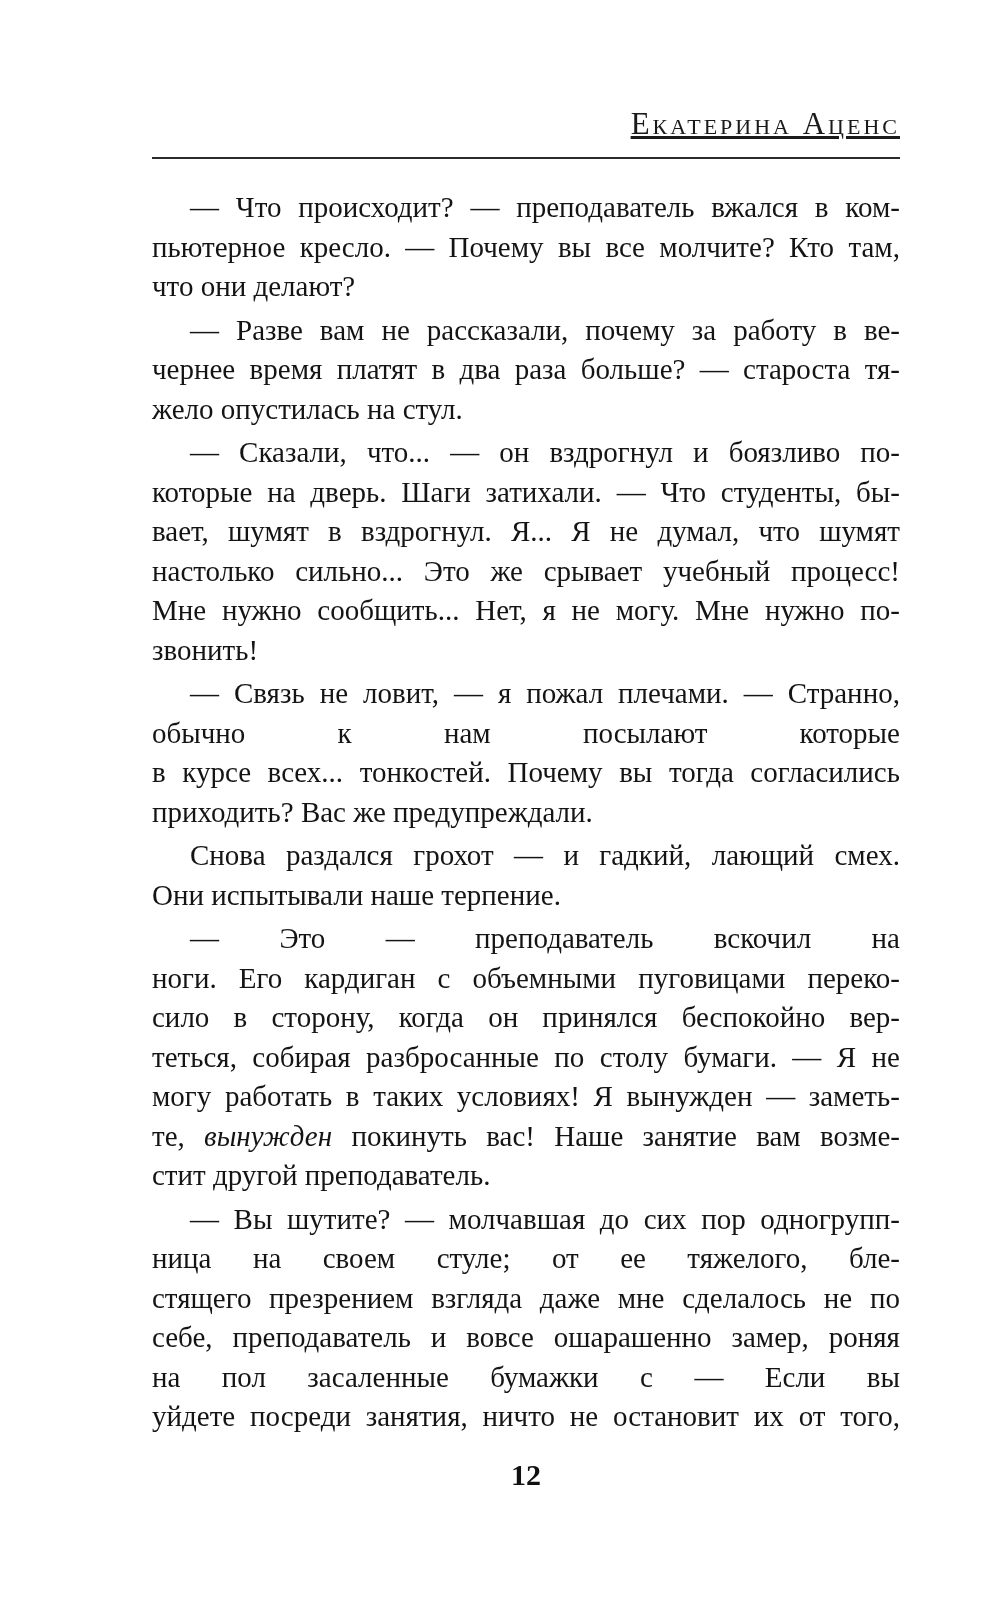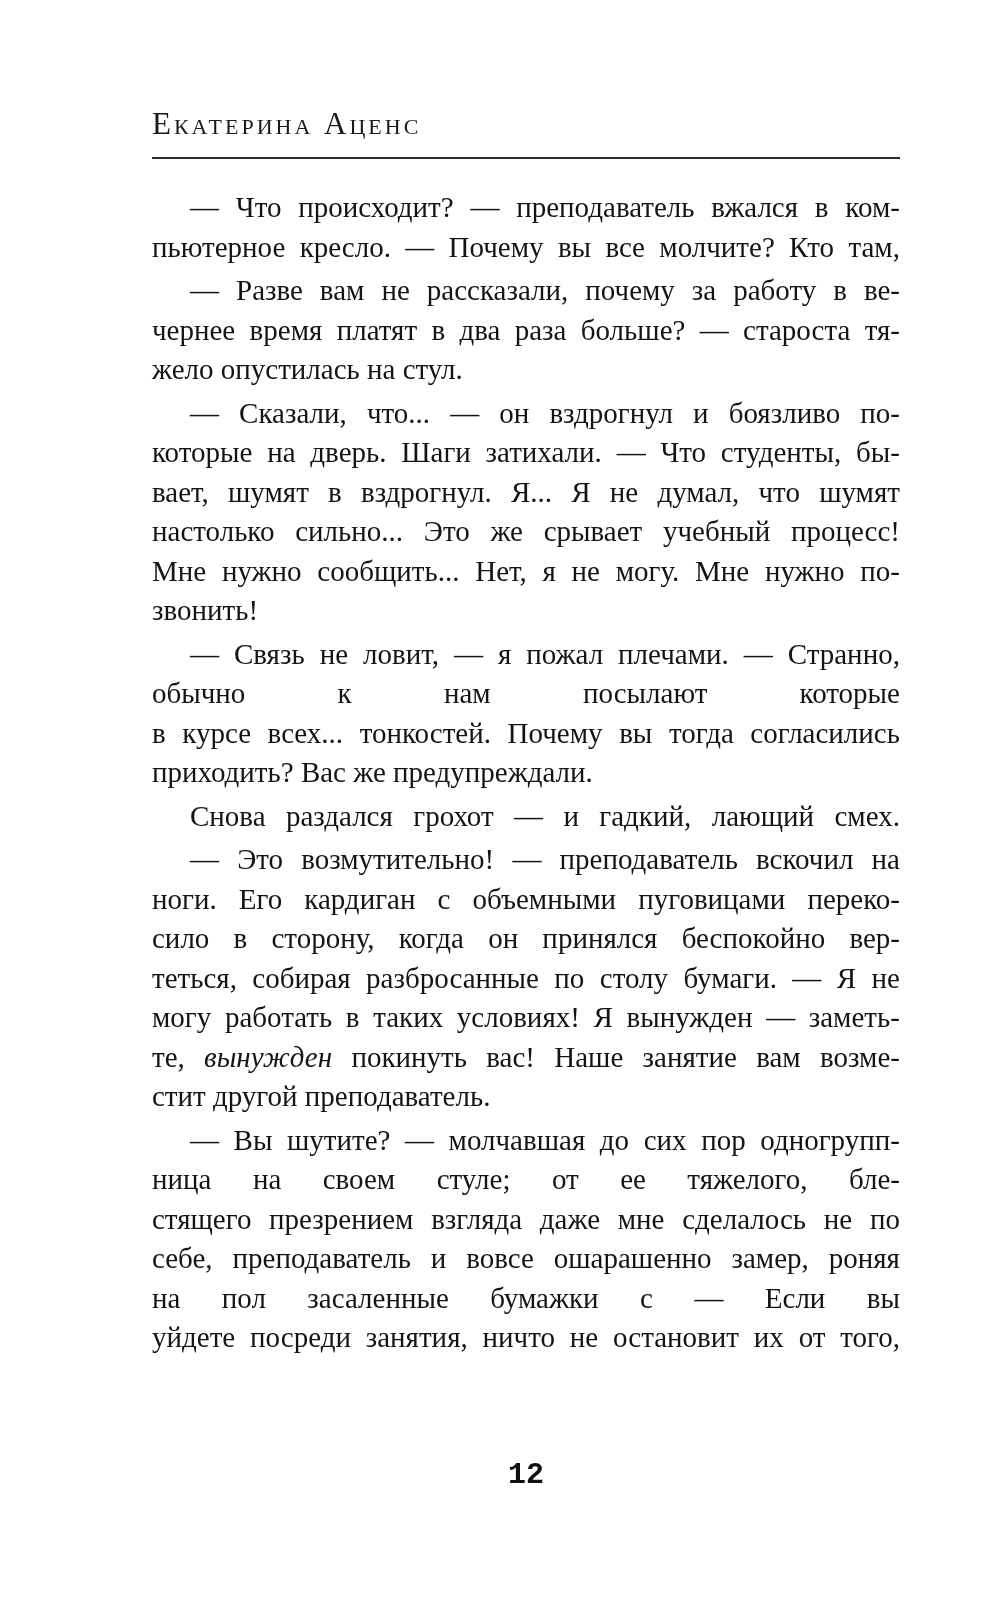--- a/index.html
+++ b/index.html
@@ -14,26 +14,27 @@
     background: #ffffff;
     overflow: hidden;
     font-family: "Liberation Serif", "DejaVu Serif", serif;
     color: #141414;
   }
   .running-header {
     position: absolute;
     top: 106px;
     left: 152px;
     width: 748px;
-    text-align: left;
+    text-align: right;
     font-size: 31px;
     font-variant: small-caps;
     letter-spacing: 3px;
     color: #1a1a1a;
     white-space: nowrap;
+    text-decoration: underline;
   }
   .header-rule {
     position: absolute;
     top: 157px;
     left: 152px;
     width: 748px;
     height: 2px;
     background: #2b2b2b;
   }
   .text-block {
@@ -60,21 +61,20 @@
   .italic { font-style: italic; }
   .page-number {
     position: absolute;
     top: 1458px;
     left: 152px;
     width: 748px;
     text-align: center;
     font-size: 30px;
     font-weight: bold;
     color: #101010;
-    font-family: Liberation Mono, monospace;
   }
 </style>
 </head>
 <body>
 
 <div class="page">
   <div class="running-header">Екатерина Аценс</div>
   <div class="header-rule"></div>
   <div class="text-block">
       <div class="line flush indent">
@@ -91,20 +91,21 @@
         <span class="word">пьютерное</span>
         <span class="word">кресло.</span>
         <span class="word">—</span>
         <span class="word">Почему</span>
         <span class="word">вы</span>
         <span class="word">все</span>
         <span class="word">молчите?</span>
         <span class="word">Кто</span>
         <span class="word">там,</span>
       </div>
+      <div class="line"><span class="seg">что они делают?</span></div>
       <div class="line flush indent para-gap">
         <span class="word">—</span>
         <span class="word">Разве</span>
         <span class="word">вам</span>
         <span class="word">не</span>
         <span class="word">рассказали,</span>
         <span class="word">почему</span>
         <span class="word">за</span>
         <span class="word">работу</span>
         <span class="word">в</span>
@@ -212,24 +213,24 @@
       <div class="line flush indent para-gap">
         <span class="word">Снова</span>
         <span class="word">раздался</span>
         <span class="word">грохот</span>
         <span class="word">—</span>
         <span class="word">и</span>
         <span class="word">гадкий,</span>
         <span class="word">лающий</span>
         <span class="word">смех.</span>
       </div>
+      <div class="line"><span class="seg">Они испытывали наше терпение.</span></div>
       <div class="line flush indent para-gap">
         <span class="word">—</span>
         <span class="word">Это</span>
-        <span class="word">возмутительно!</span>
         <span class="word">—</span>
         <span class="word">преподаватель</span>
         <span class="word">вскочил</span>
         <span class="word">на</span>
       </div>
       <div class="line flush">
         <span class="word">ноги.</span>
         <span class="word">Его</span>
         <span class="word">кардиган</span>
         <span class="word">с</span>

